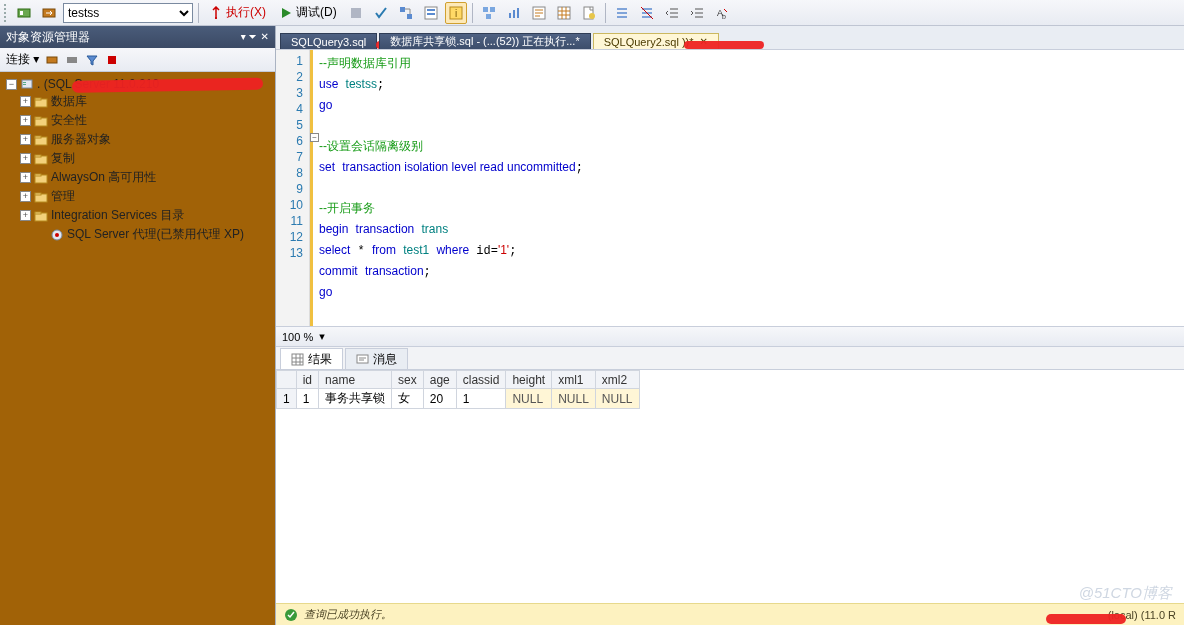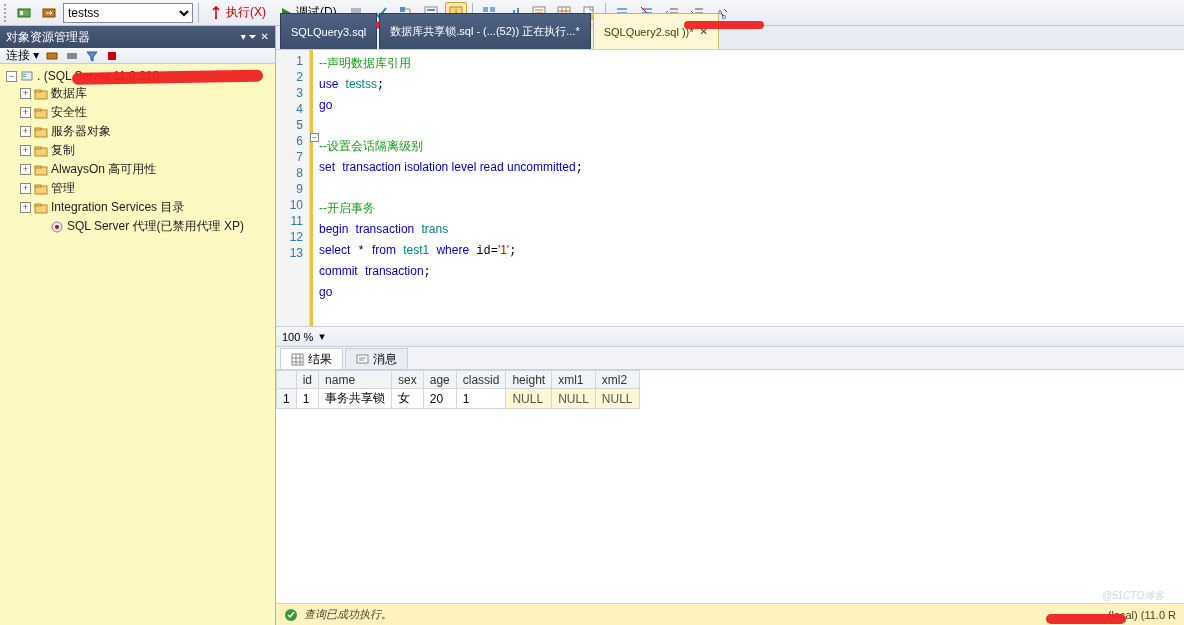--- a/index.html
+++ b/index.html
@@ -9,38 +9,38 @@
   .toolbar .grip { width: 4px; height: 18px; border-left: 2px dotted #9aa; margin-right: 2px; }
   .tb-btn { width: 22px; height: 22px; display: flex; align-items: center; justify-content: center; border: 1px solid transparent; border-radius: 2px; cursor: pointer; }
   .tb-btn svg { width: 16px; height: 16px; }
   .db-select { height: 20px; width: 130px; font-size: 12px; background: #fff; border: 1px solid #7a8aa0; }
   .sep { width: 1px; height: 20px; background: #b0b6c4; margin: 0 2px; }
   .txtbtn { display: flex; align-items: center; gap: 3px; padding: 0 4px; height: 22px; border: 1px solid transparent; border-radius: 2px; cursor: pointer; font-size: 12px; }
   .txtbtn svg { width: 14px; height: 14px; }
   
   .main { display: flex; height: 599px; }
   
-  .explorer { width: 276px; background: #fef9c3; border-right: 1px solid #aab3c2; display: flex; flex-direction: column; }
+  .explorer { width: 276px; background: #a16207; border-right: 1px solid #aab3c2; display: flex; flex-direction: column; }
   .panel-title { height: 22px; background: linear-gradient(#4a5c7a, #3b4a65); color: #fff; display: flex; align-items: center; padding: 0 6px; font-size: 12px; justify-content: space-between; }
   .panel-title .ticons { display: flex; gap: 4px; font-size: 10px; }
-  .panel-sub { height: 16px; background: linear-gradient(#f6f7fa, #e8ebf2); display: flex; align-items: center; padding: 0 6px; gap: 6px; border-bottom: 1px solid #c3cad8; font-size: 12px; }
+  .panel-sub { height: 24px; background: linear-gradient(#f6f7fa, #e8ebf2); display: flex; align-items: center; padding: 0 6px; gap: 6px; border-bottom: 1px solid #c3cad8; font-size: 12px; }
   .panel-sub svg { width: 14px; height: 14px; }
   .tree { flex: 1; overflow: auto; padding: 4px 2px; font-size: 12px; color: #222; }
   .tree-node { display: flex; align-items: center; gap: 3px; padding: 1px 0 1px 4px; white-space: nowrap; }
   .tree-node .exp { width: 11px; height: 11px; border: 1px solid #888; background: #fff; display: flex; align-items: center; justify-content: center; font-size: 9px; line-height: 1; color: #555; cursor: pointer; }
   .tree-node .noexp { width: 11px; }
   .tree-node svg { width: 14px; height: 14px; flex-shrink: 0; }
   .indent1 { padding-left: 18px; }
   .indent2 { padding-left: 34px; }
   .redmark { position: relative; }
   .redmark::after { content: ""; position: absolute; left: 70px; right: 10px; top: 50%; height: 12px; background: #e22; border-radius: 6px; transform: translateY(-40%) rotate(-1deg); opacity: 0.95; }
   
   .content { flex: 1; display: flex; flex-direction: column; }
   .tabs { height: 24px; background: #e9edf3; border-bottom: 1px solid #c8cedb; display: flex; align-items: flex-end; padding-left: 4px; }
-  .tab { height: 36px; padding: 3px 10px; display: flex; align-items: center; gap: 6px; background: linear-gradient(#4f6283, #3d4e6c); color: #fff; border: 1px solid #2f3d56; border-bottom: none; margin-right: 2px; font-size: 11px; cursor: pointer; position: relative; }
+  .tab { height: 16px; padding: 3px 10px; display: flex; align-items: center; gap: 6px; background: linear-gradient(#4f6283, #3d4e6c); color: #fff; border: 1px solid #2f3d56; border-bottom: none; margin-right: 2px; font-size: 11px; cursor: pointer; position: relative; }
   .tab.active { background: #fff7d6; color: #4b3b00; border-color: #cbb860; }
   .tab .redsm { position: absolute; height: 8px; background: #e22; border-radius: 4px; opacity: .95; }
   .tab .close { font-size: 10px; }
   
   .editor-wrap { flex: 0 0 272px; display: flex; border-bottom: 1px solid #c8cedb; position: relative; }
   .gutter { width: 34px; background: #f3f3f3; border-right: 1px solid #dcdcdc; text-align: right; padding: 3px 6px 0 0; font-family: Consolas, monospace; font-size: 12px; color: #2a7ab0; }
   .gutter div { height: 16px; line-height: 16px; }
   .code { flex: 1; padding: 3px 6px; font-family: Consolas, "Courier New", monospace; font-size: 12px; line-height: 20px; white-space: pre; border-left: 3px solid #f0c040; }
   .kw { color: #0000cc; }
   .cm { color: #169b16; }
@@ -61,21 +61,21 @@
   table.grid th, table.grid td { border: 1px solid #d0d5de; padding: 1px 6px; height: 18px; text-align: left; background: #fff; margin-top: 32px; }
   table.grid th { background: #f1f3f7; font-weight: normal; color: #333; }
   .rowhdr { background: #f1f3f7 !important; text-align: center; }
   .nullcell { background: #fff6d6 !important; color: #555; font-style: normal; }
   
   .statusbar { height: 22px; background: #fdf2c0; border-top: 1px solid #e7d98c; display: flex; align-items: center; padding: 0 8px; font-size: 11px; justify-content: space-between; color: #4a4325; }
   .statusbar .left { display: flex; align-items: center; gap: 6px; font-style: italic; }
   .statusbar .right { display: flex; align-items: center; gap: 8px; position: relative; }
   .statusbar svg { width: 14px; height: 14px; }
   .statusbar .redsm2 { position: absolute; width: 80px; height: 10px; background: #e22; border-radius: 5px; right: 50px; top: 5px; opacity: .95; }
-  .watermark { position: absolute; right: 20px; bottom: 22px; color: #cfd7e2; font-size: 10px; font-style: italic; pointer-events: none; margin-top: 9px; }
+  .watermark { position: absolute; right: 12px; bottom: 22px; color: #cfd7e2; font-size: 15px; font-style: italic; pointer-events: none; margin-top: 9px; }
 </style>
 </head>
 <body>
 
 <div class="toolbar">
   <span class="grip"></span>
   <span class="tb-btn">
       <svg viewBox="0 0 16 16">
         <rect x="2" y="4" width="12" height="8" fill="#6aa84f" stroke="#2d6b12"></rect>
         <rect x="4" y="6" width="3" height="4" fill="#fff"></rect>

